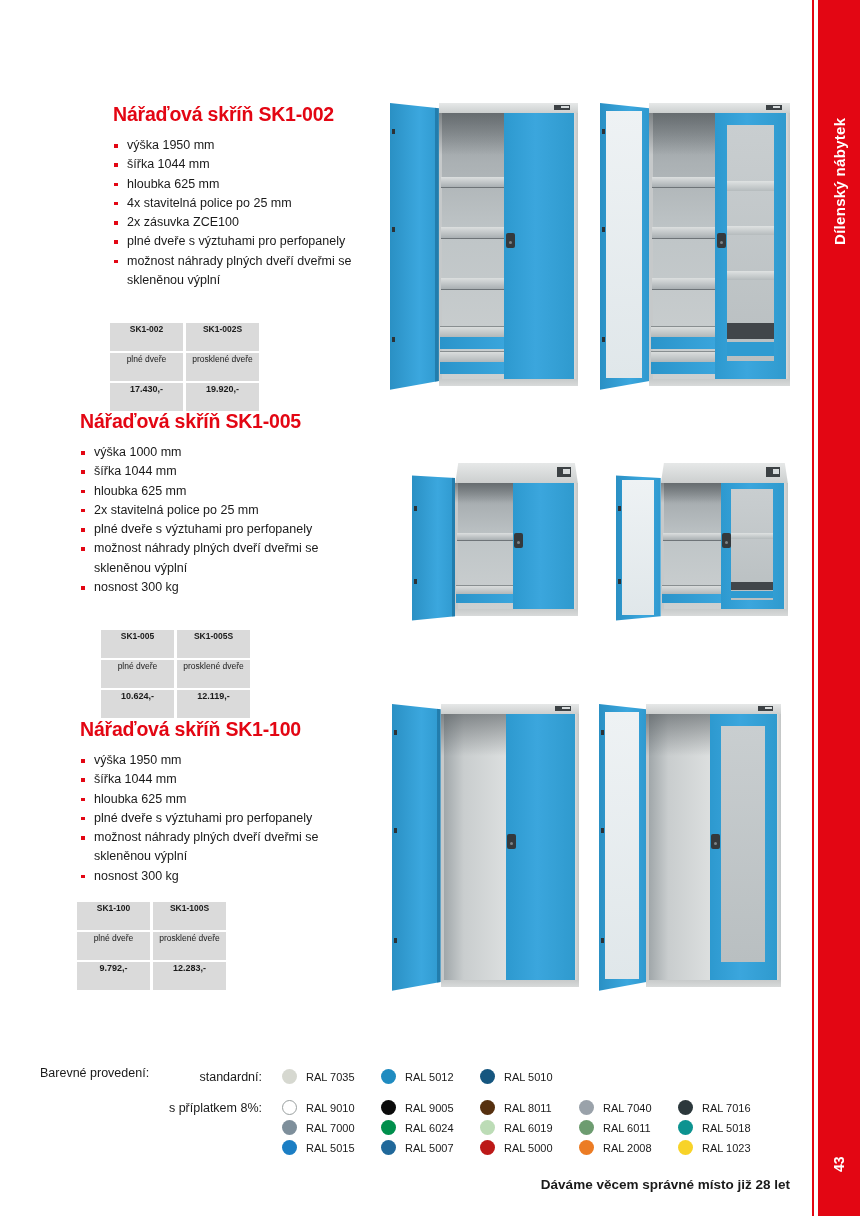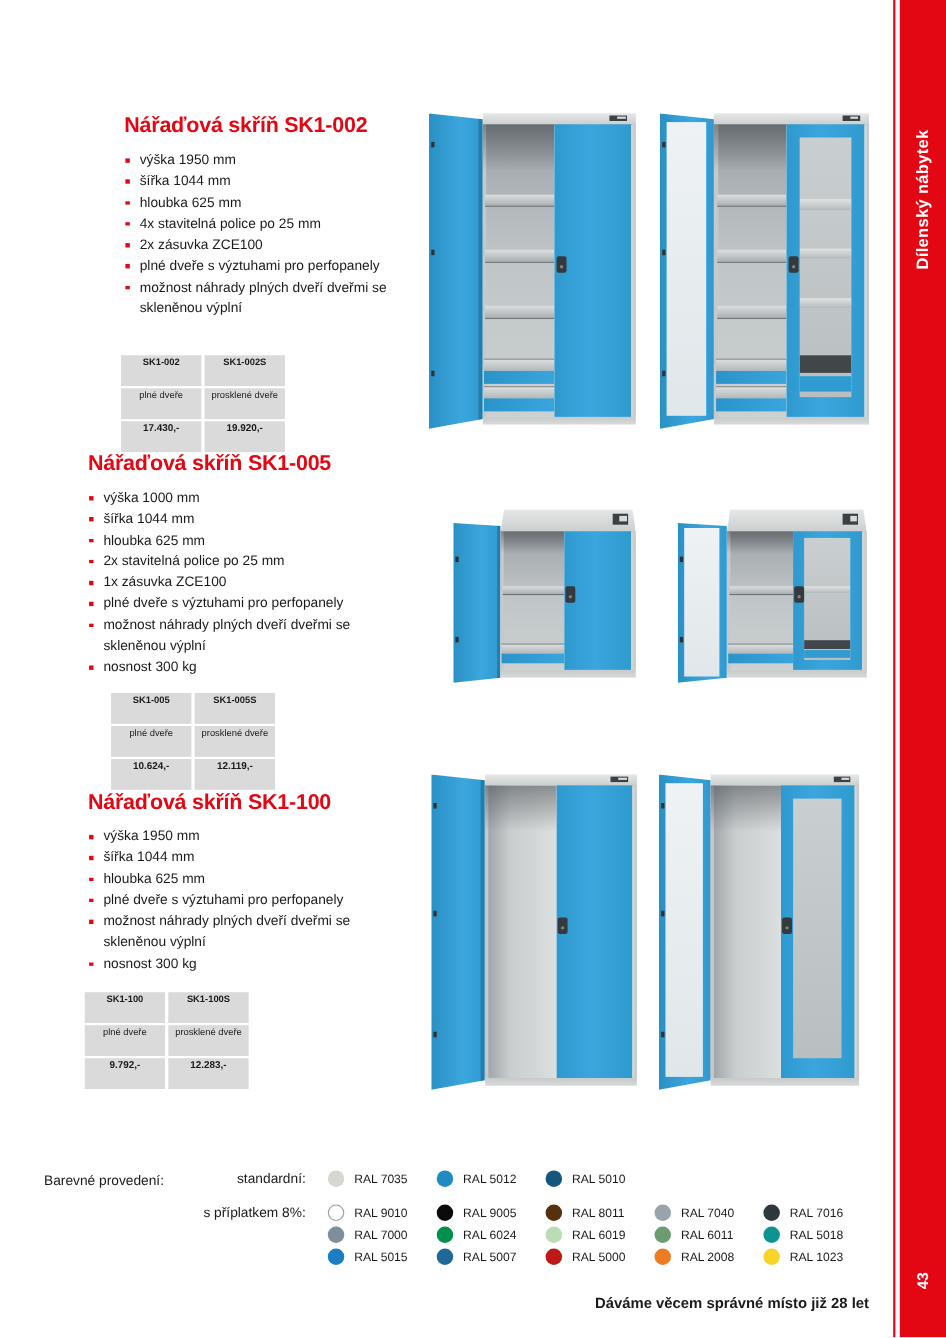--- a/index.html
+++ b/index.html
@@ -20,21 +20,21 @@
   ul.bullets li::before{content:"";position:absolute;left:1px;top:8px;width:3.5px;height:3.5px;background:#e30613;}
   .ptable{position:absolute;left:-3px;display:grid;grid-template-columns:73px 73px;gap:2px 3px;}
   .ptable .cell{background:#dadada;height:28px;line-height:13px;text-align:center;font-size:8.5px;}
   .ptable .code{font-weight:bold;}
   .ptable .price{font-weight:bold;font-size:9px;}
   
   .cab{position:absolute;}
   
   .colors{position:absolute;left:40px;top:1062px;width:748px;height:96px;}
   .colors .head{position:absolute;left:0;top:4px;font-size:12.5px;}
-  .crow{position:absolute;left:16px;height:20px;display:flex;align-items:flex-start;}
+  .crow{position:absolute;left:0;height:20px;display:flex;align-items:flex-end;}
   .glabel{display:inline-block;width:222px;text-align:right;font-size:12.5px;margin-right:20px;flex:none;}
   .citem{display:flex;align-items:center;width:99px;flex:none;}
   .sw{width:15px;height:15px;border-radius:50%;margin-right:9px;flex:none;box-sizing:border-box;}
   .swl{font-size:11px;white-space:nowrap;}
   
   .tagline{position:absolute;right:70px;top:1177px;font-size:13.5px;font-weight:bold;}
 </style>
 </head>
 <body>
 
@@ -134,21 +134,20 @@
       </div>
     </div>
 
   <section class="sec" style="top:410px;height:290px;">
     <h2>Nářaďová skříň SK1-005</h2>
     <ul class="bullets">
         <li>výška 1000 mm</li>
         <li>šířka 1044 mm</li>
         <li>hloubka 625 mm</li>
         <li>2x stavitelná police po 25 mm</li>
-        <li>1x zásuvka ZCE100</li>
         <li>plné dveře s výztuhami pro perfopanely</li>
         <li>možnost náhrady plných dveří dveřmi se skleněnou výplní</li>
         <li>nosnost 300 kg</li>
       </ul>
     <div class="ptable" style="top:220px;margin-left:24px;">
       <div class="cell code">SK1-005</div>
       <div class="cell code">SK1-005S</div>
       <div class="cell type">plné dveře</div>
       <div class="cell type">prosklené dveře</div>
       <div class="cell price">10.624,-</div>

